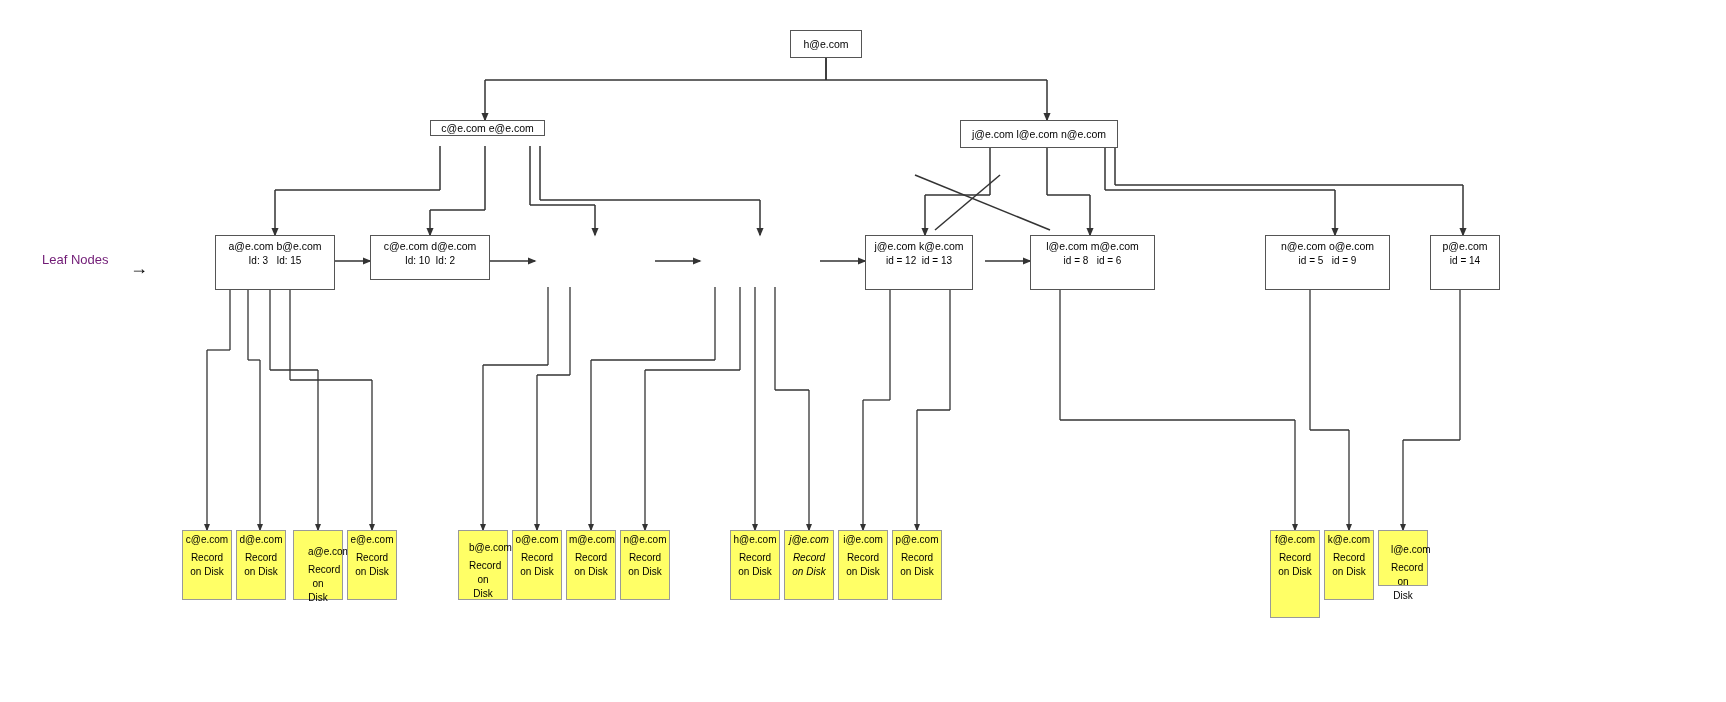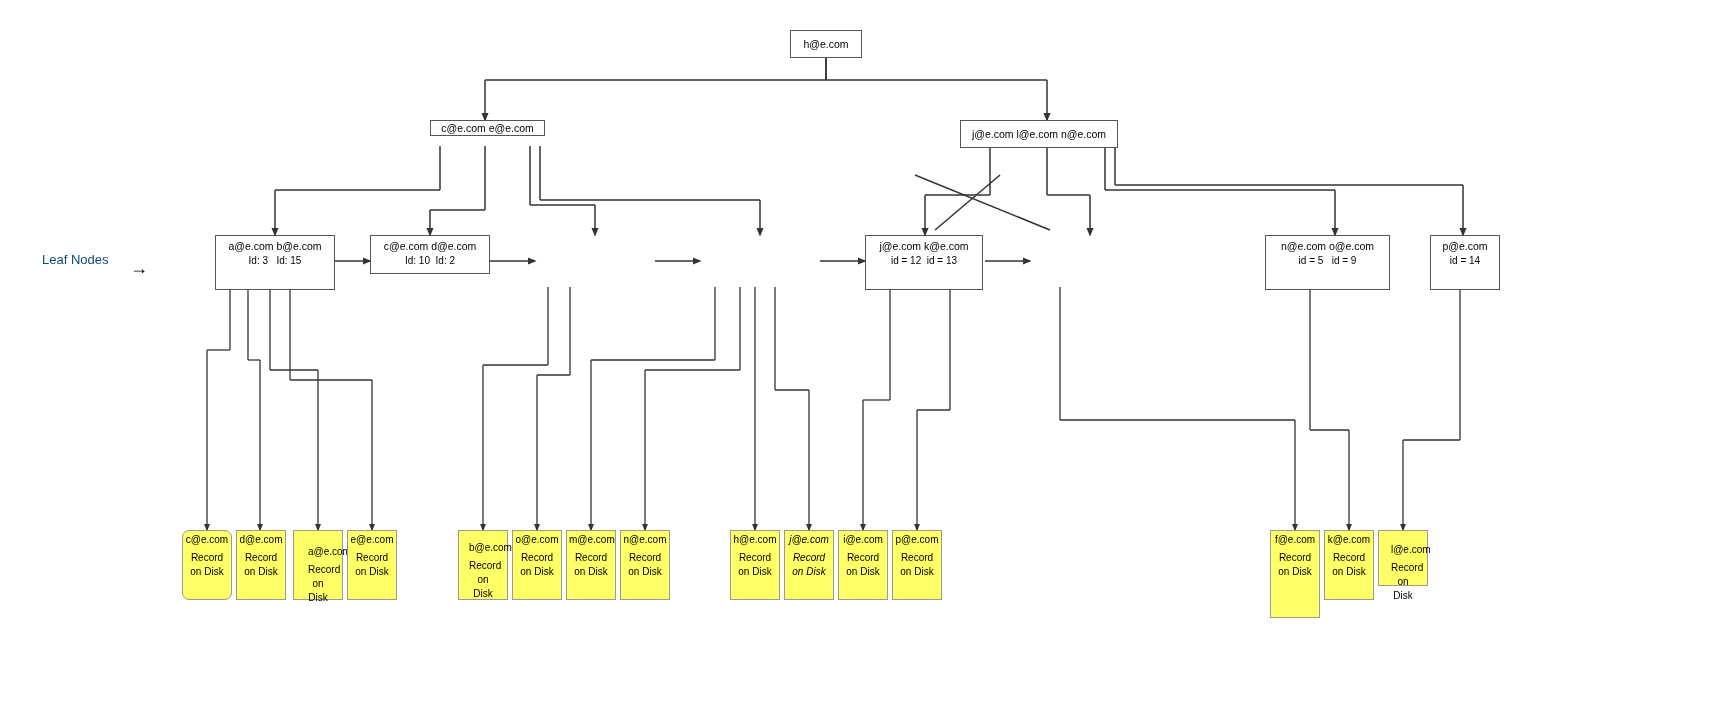--- a/index.html
+++ b/index.html
@@ -34,21 +34,21 @@
       font-weight: normal;
       white-space: nowrap;
     }
     .node-id {
       font-size: 10px;
     }
     .leaf-label {
       position: absolute;
       font-size: 13px;
       font-weight: normal;
-      color: #0c4a6e;
+      color: #701a75;
       text-align: right;
     }
     svg.arrows {
       position: absolute;
       top: 0; left: 0;
       width: 1726px;
       height: 702px;
       pointer-events: none;
       overflow: visible;
     }
@@ -188,44 +188,48 @@
 
   <div class="node" style="left:960px; top:120px; width:158px; height:28px; display:flex; align-items:center; justify-content:center;">
     <span class="node-name">j@e.com l@e.com n@e.com</span>
   </div>
 
   <div class="node" style="left:215px; top:235px; width:120px; height:55px; padding:3px 5px;">
     <div class="node-name">a@e.com b@e.com</div>
     <div class="node-id">Id: 3&nbsp;&nbsp;&nbsp;Id: 15</div>
   </div>
 
-  <div class="node" style="left:370px; top:235px; width:120px; height:39px; padding:3px 5px;">
+  <div class="node" style="left:370px; top:235px; width:120px; height:45px; padding:3px 5px;">
     <div class="node-name">c@e.com d@e.com</div>
     <div class="node-id">Id: 10&nbsp;&nbsp;Id: 2</div>
   </div>
 
 
 
-  <div class="node" style="left:865px; top:235px; width:118px; height:55px; padding:3px 5px;">
+  <div class="node" style="left:865px; top:235px; width:108px; height:55px; padding:3px 5px;">
     <div class="node-name">j@e.com k@e.com</div>
     <div class="node-id">id = 12&nbsp;&nbsp;id = 13</div>
   </div>
 
+  <div class="node" style="left:1030px; top:235px; width:125px; height:55px; padding:3px 5px;">
+    <div class="node-name">l@e.com m@e.com</div>
+    <div class="node-id">id = 8&nbsp;&nbsp;&nbsp;id = 6</div>
+  </div>
 
   <div class="node" style="left:1265px; top:235px; width:125px; height:55px; padding:3px 5px;">
     <div class="node-name">n@e.com o@e.com</div>
     <div class="node-id">id = 5&nbsp;&nbsp;&nbsp;id = 9</div>
   </div>
 
   <div class="node" style="left:1430px; top:235px; width:70px; height:55px; padding:3px 5px;">
     <div class="node-name">p@e.com</div>
     <div class="node-id">id = 14</div>
   </div>
 
-  <div class="node yellow" style="left:182px; top:530px; width:50px; height:70px; padding:2px; font-size:10px;border-radius:7px;">
+  <div class="node yellow" style="left:182px; top:530px; width:50px; height:70px; padding:2px; font-size:10px;">
     <div>c@e.com</div>
     <div style="margin-top:4px;">Record on Disk</div>
   </div>
 
   <div class="node yellow" style="left:236px; top:530px; width:50px; height:70px; padding:2px; font-size:10px;">
     <div>d@e.com</div>
     <div style="margin-top:4px;">Record on Disk</div>
   </div>
 
   <div class="node yellow" style="left:293px; top:530px; width:50px; height:70px; padding:14px; font-size:10px;">

